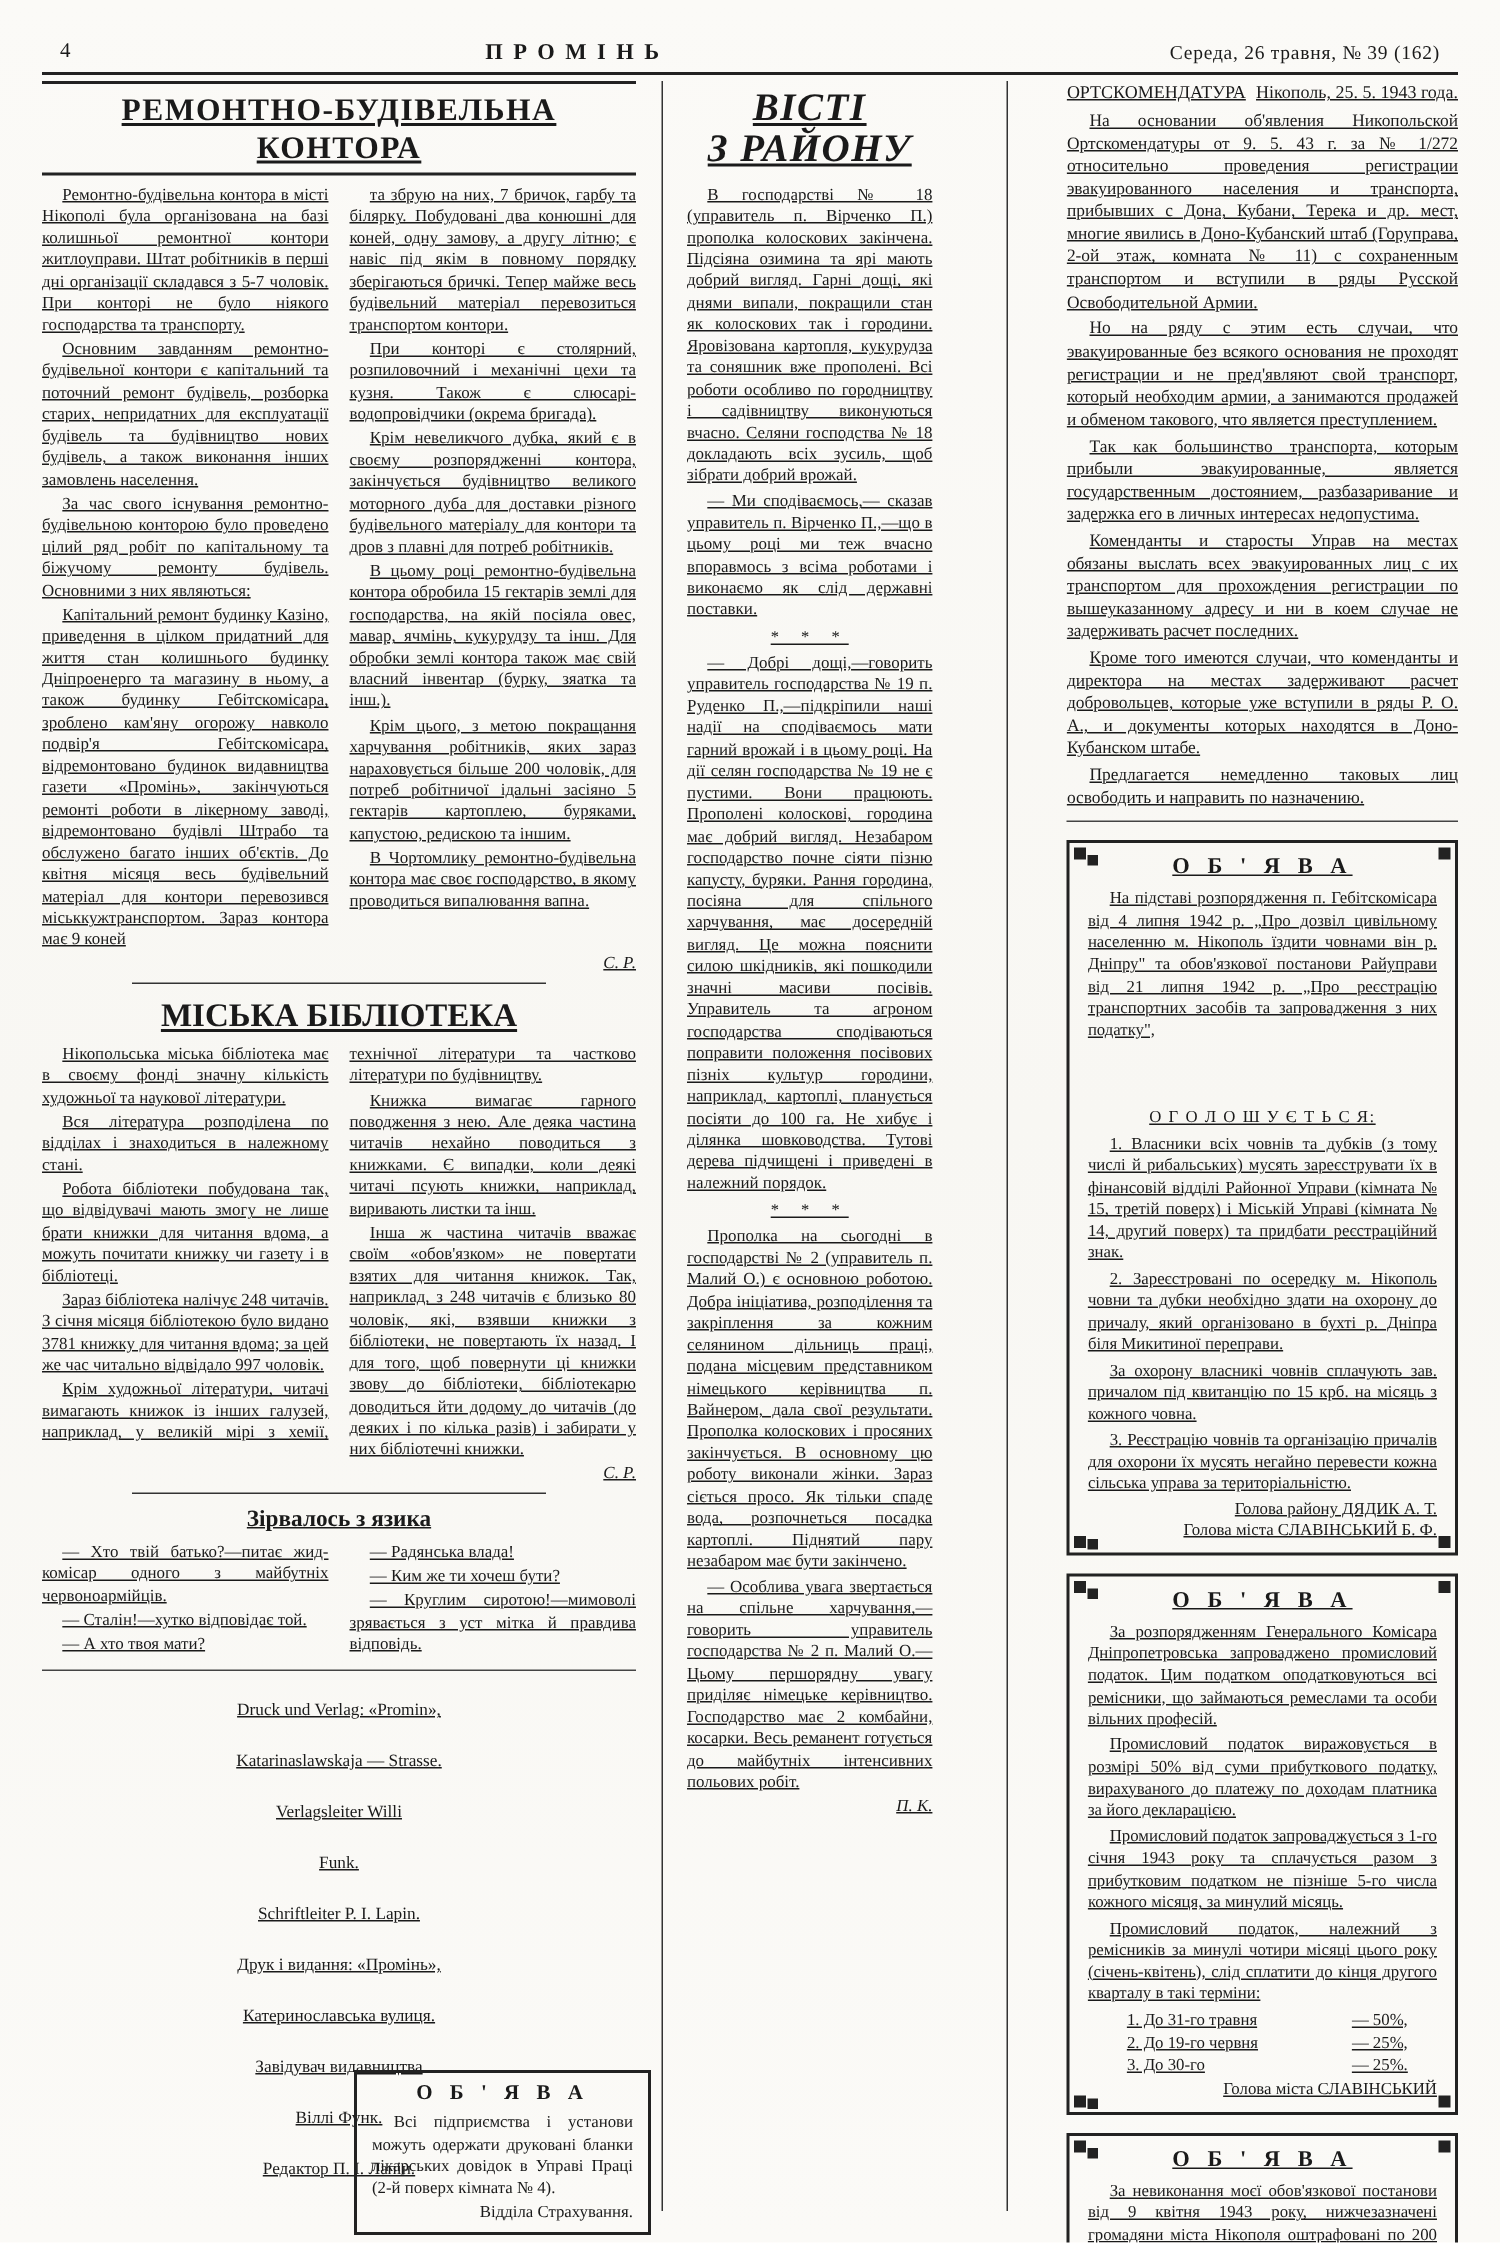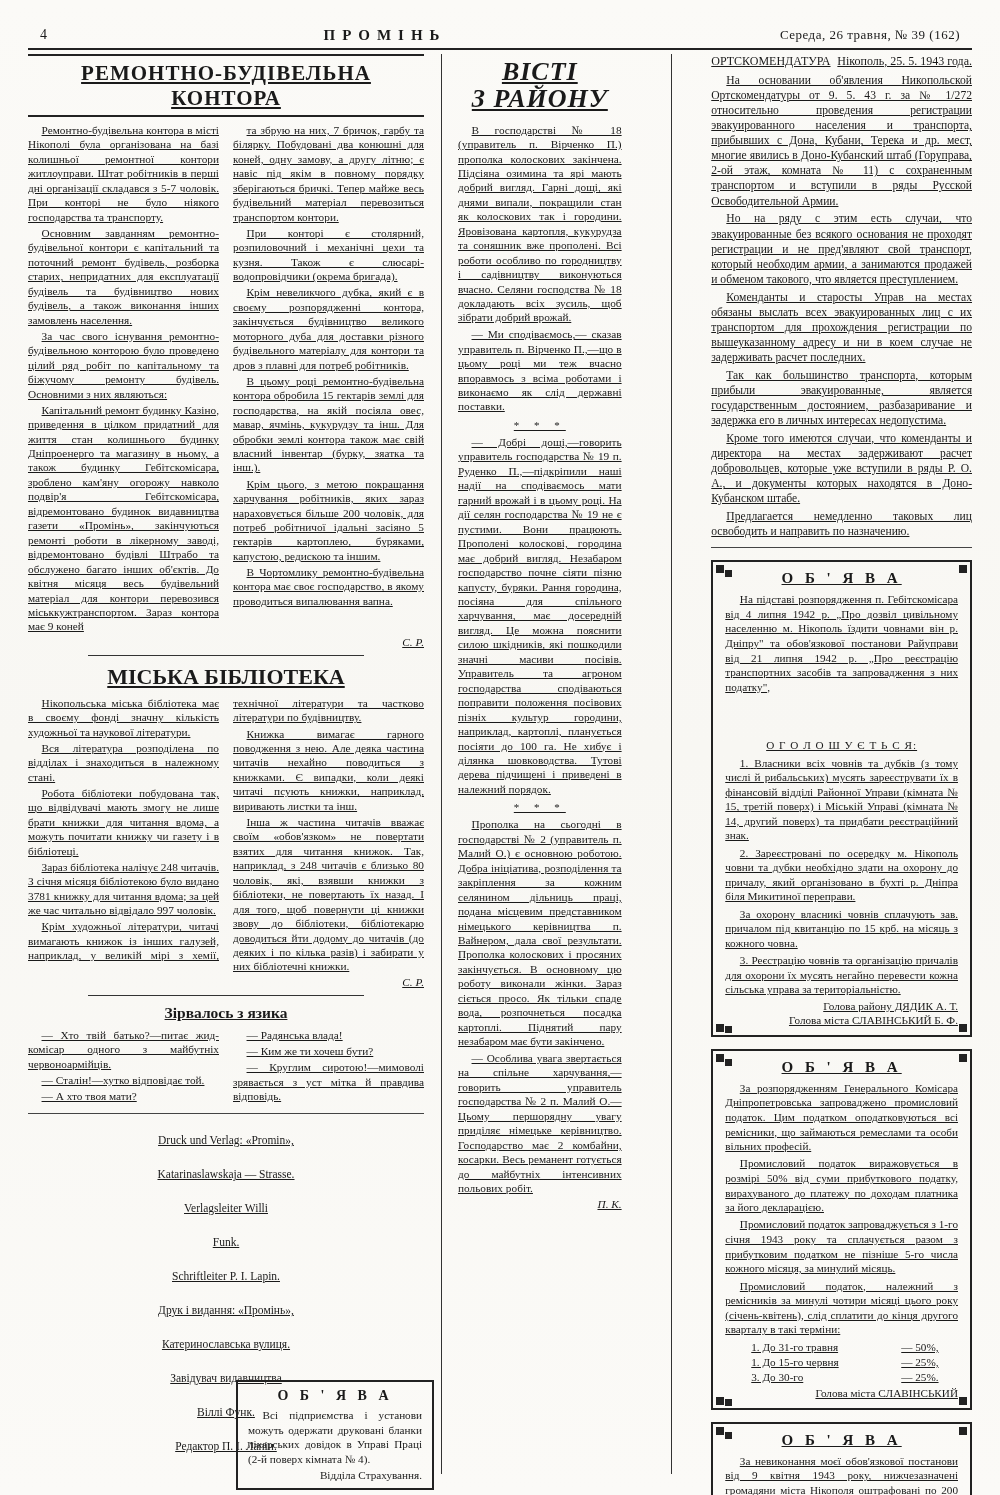--- a/index.html
+++ b/index.html
@@ -348,22 +348,22 @@
       </div>
 
       <div style="width:306px; padding-left:2px;">
         <div class="ort-head">
           <span>ОРТСКОМЕНДАТУРА</span>
           <span>Нікополь, 25. 5. 1943 года.</span>
         </div>
         <div class="ort-body">
           <p>На основании об'явления Никопольской Ортскомендатуры от 9. 5. 43 г. за № 1/272 относительно проведения регистрации эвакуированного населения и транспорта, прибывших с Дона, Кубани, Терека и др. мест, многие явились в Доно-Кубанский штаб (Горуправа, 2-ой этаж, комната № 11) с сохраненным транспортом и вступили в ряды Русской Освободительной Армии.</p>
           <p>Но на ряду с этим есть случаи, что эвакуированные без всякого основания не проходят регистрации и не пред'являют свой транспорт, который необходим армии, а занимаются продажей и обменом такового, что является преступлением.</p>
+          <p>Так как большинство транспорта, которым прибыли эвакуированные, является государственным достоянием, разбазаривание и задержка его в личных интересах недопустима.</p>
           <p>Коменданты и старосты Управ на местах обязаны выслать всех эвакуированных лиц с их транспортом для прохождения регистрации по вышеуказанному адресу и ни в коем случае не задерживать расчет последних.</p>
-          <p>Так как большинство транспорта, которым прибыли эвакуированные, является государственным достоянием, разбазаривание и задержка его в личных интересах недопустима.</p>
           <p>Кроме того имеются случаи, что коменданты и директора на местах задерживают расчет добровольцев, которые уже вступили в ряды Р. О. А., и документы которых находятся в Доно-Кубанском штабе.</p>
           <p>Предлагается немедленно таковых лиц освободить и направить по назначению.</p>
         </div>
 
         <hr class="hr-thin">
 
         <div class="ad">
           <div class="deco-corner" style="left:3px; top:3px;"></div>
           <div class="deco-corner" style="right:3px; top:3px;"></div>
           <div class="deco-corner" style="left:3px; bottom:3px;"></div>
@@ -392,21 +392,21 @@
             <p>Промисловий податок виражовується в розмірі 50% від суми прибуткового податку, вирахуваного до платежу по доходам платника за його декларацією.</p>
             <p>Промисловий податок запроваджується з 1-го січня 1943 року та сплачується разом з прибутковим податком не пізніше 5-го числа кожного місяця, за минулий місяць.</p>
             <p>Промисловий податок, належний з ремісників за минулі чотири місяці цього року (січень-квітень), слід сплатити до кінця другого кварталу в такі терміни:</p>
           </div>
           <div class="terms">
             <div>
                 <span class="t1">1. До 31-го травня</span>
                 <span>— 50%,</span>
               </div>
             <div>
-                <span class="t1">1. До 15-го червня</span>
+                <span class="t1">2. До 19-го червня</span>
                 <span>— 25%,</span>
               </div>
             <div>
                 <span class="t1">3. До 30-го</span>
                 <span>— 25%.</span>
               </div>
           </div>
           <div class="ad-sign">Голова міста    СЛАВІНСЬКИЙ</div>
         </div>
 

